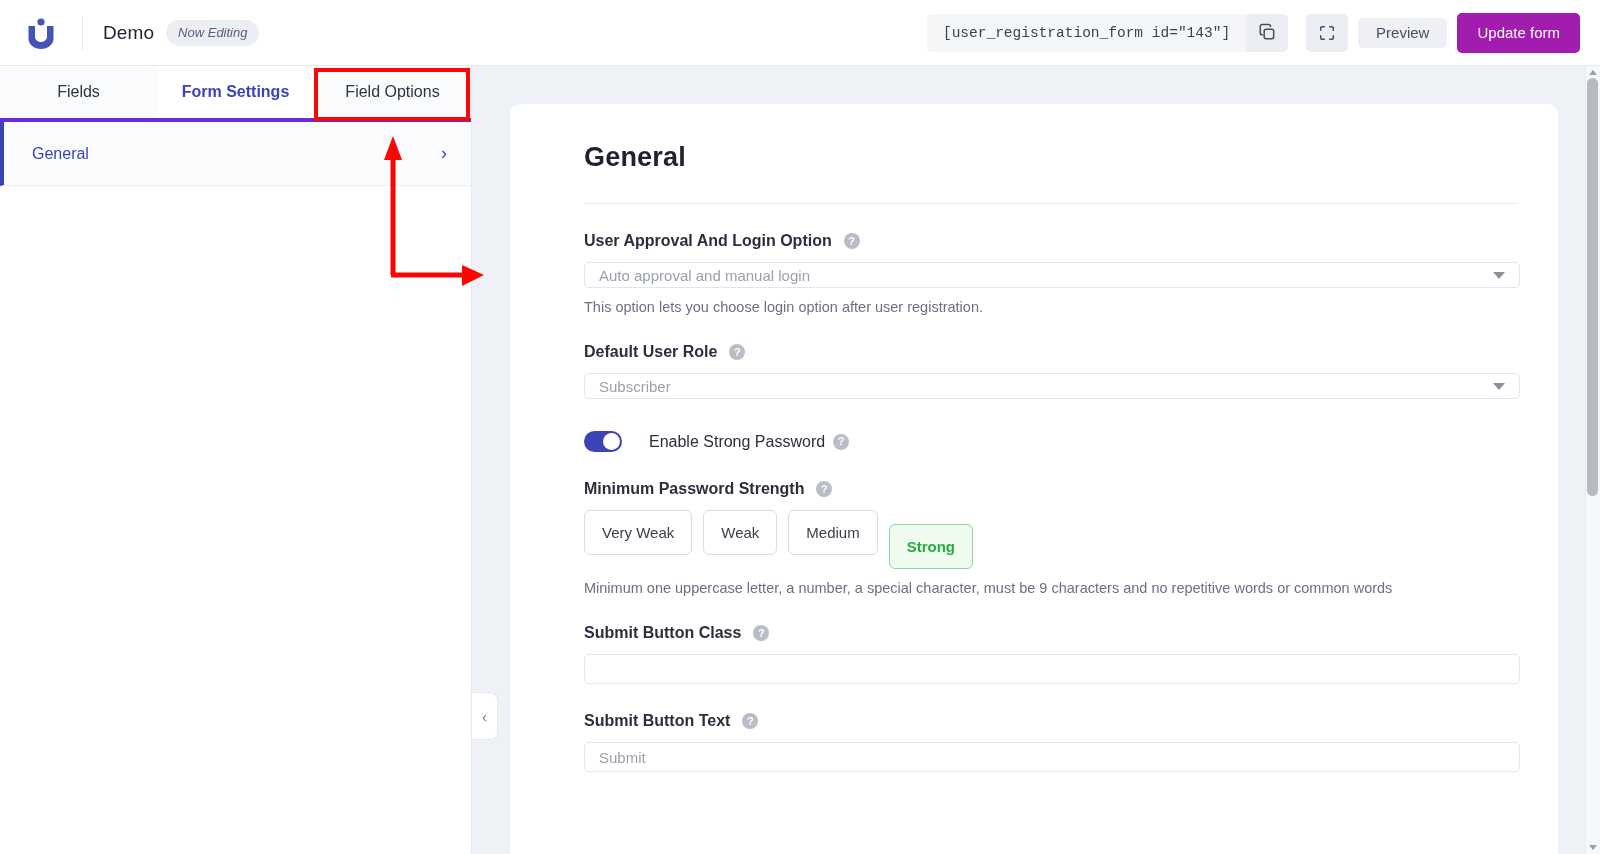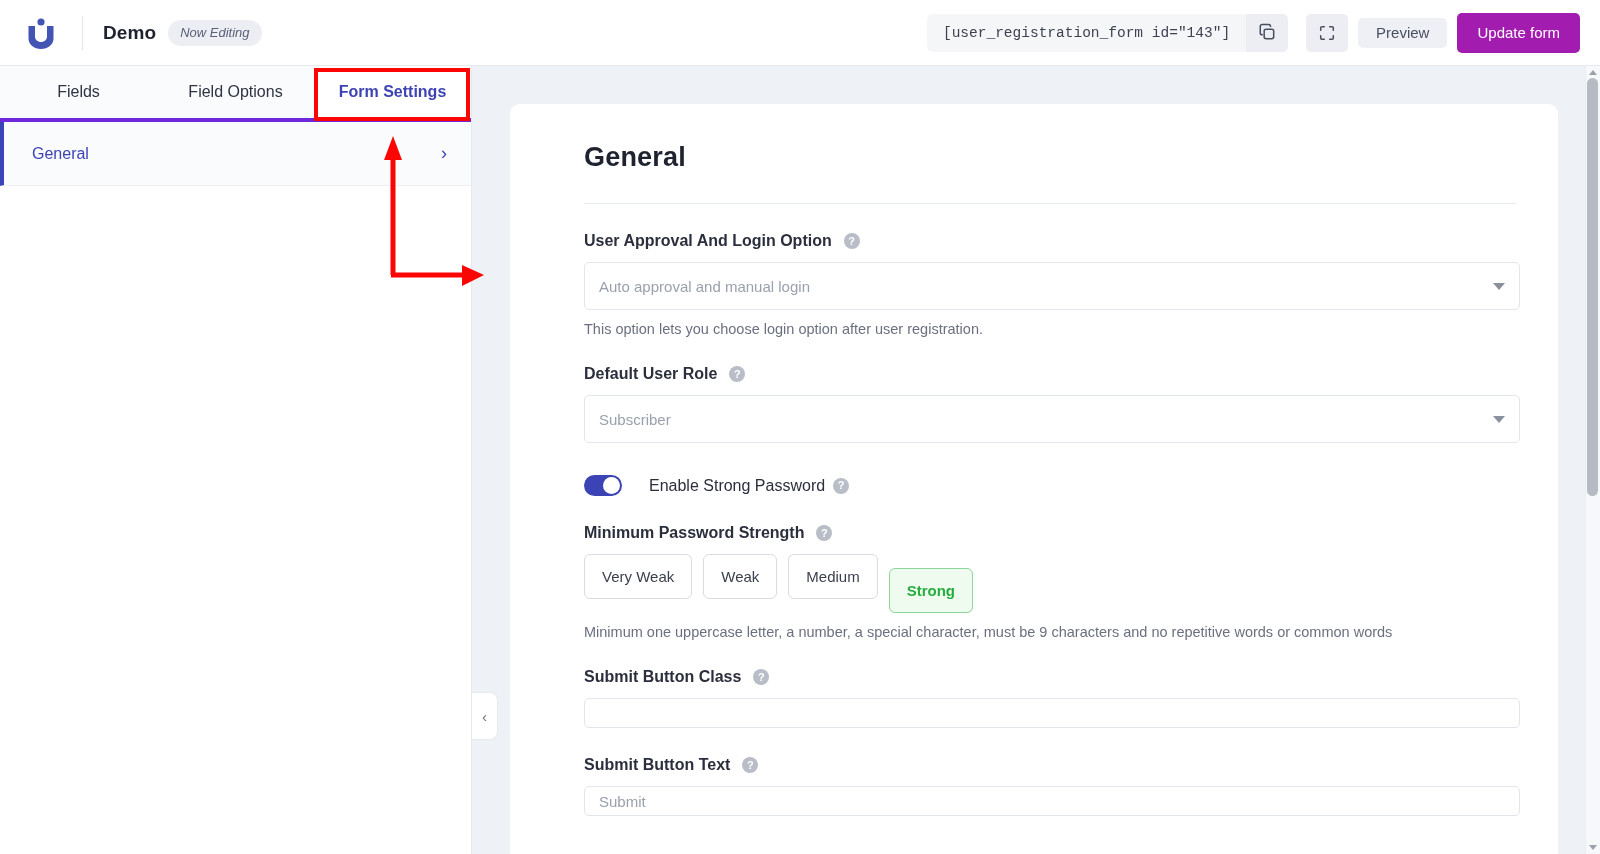--- a/index.html
+++ b/index.html
@@ -14,21 +14,21 @@
   
   .topbar {
     position: absolute; top: 0; left: 0; width: 1600px; height: 66px;
     background: #ffffff; border-bottom: 1px solid #e6e9ef;
     display: flex; align-items: center;
   }
   .logo-wrap { width: 82px; display: flex; align-items: center; justify-content: center; }
   .logo { width: 30px; height: 32px; }
   .topbar-divider { width: 1px; height: 34px; background: #e2e5ec; }
   .form-title {
-    font-size: 19px; font-weight: 700; color: #1f2330;
+    font-size: 19px; font-weight: 400; color: #1f2330;
     margin-left: 20px; letter-spacing: .1px;
   }
   .now-editing {
     margin-left: 12px; background: #eceef4; color: #5b6178;
     font-size: 13px; font-style: italic; border-radius: 14px;
     padding: 5px 12px 6px;
   }
   .topbar-right {
     margin-left: auto; display: flex; align-items: center;
     gap: 10px; padding-right: 20px;
@@ -116,21 +116,21 @@
     display: flex; align-items: center; gap: 12px; margin-bottom: 12px;
   }
   .help {
     width: 16px; height: 16px; border-radius: 50%;
     background: #b9bdc7; color: #ffffff; font-size: 11px;
     font-weight: 700; display: inline-flex;
     align-items: center; justify-content: center; cursor: pointer;
     line-height: 1;
   }
   .select-box {
-    height: 48px; border: 1px solid #e2e5ec; border-radius: 5px;
+    height: 26px; border: 1px solid #e2e5ec; border-radius: 5px;
     display: flex; align-items: center; padding: 0 14px;
     font-size: 15px; color: #9aa0ad; cursor: pointer;
     background: #ffffff; position: relative;
   }
   .caret {
     margin-left: auto; width: 0; height: 0;
     border-left: 6px solid transparent; border-right: 6px solid transparent;
     border-top: 7px solid #8b909d;
   }
   .hint { font-size: 14.5px; color: #6b7080; margin-top: 11px; }
@@ -226,22 +226,22 @@
         </svg>
       </button>
       <button class="btn-preview">Preview</button>
       <button class="btn-update">Update form</button>
     </div>
   </div>
 
   <div class="left-pane">
     <div class="tabs">
       <div class="tab">Fields</div>
+      <div class="tab active">Form Settings</div>
       <div class="tab">Field Options</div>
-      <div class="tab active">Form Settings</div>
     </div>
 
     <div class="settings-list">
       <div class="settings-row">
         <span class="label">General</span>
         <span class="chev">›</span>
       </div>
     </div>
   </div>
 

